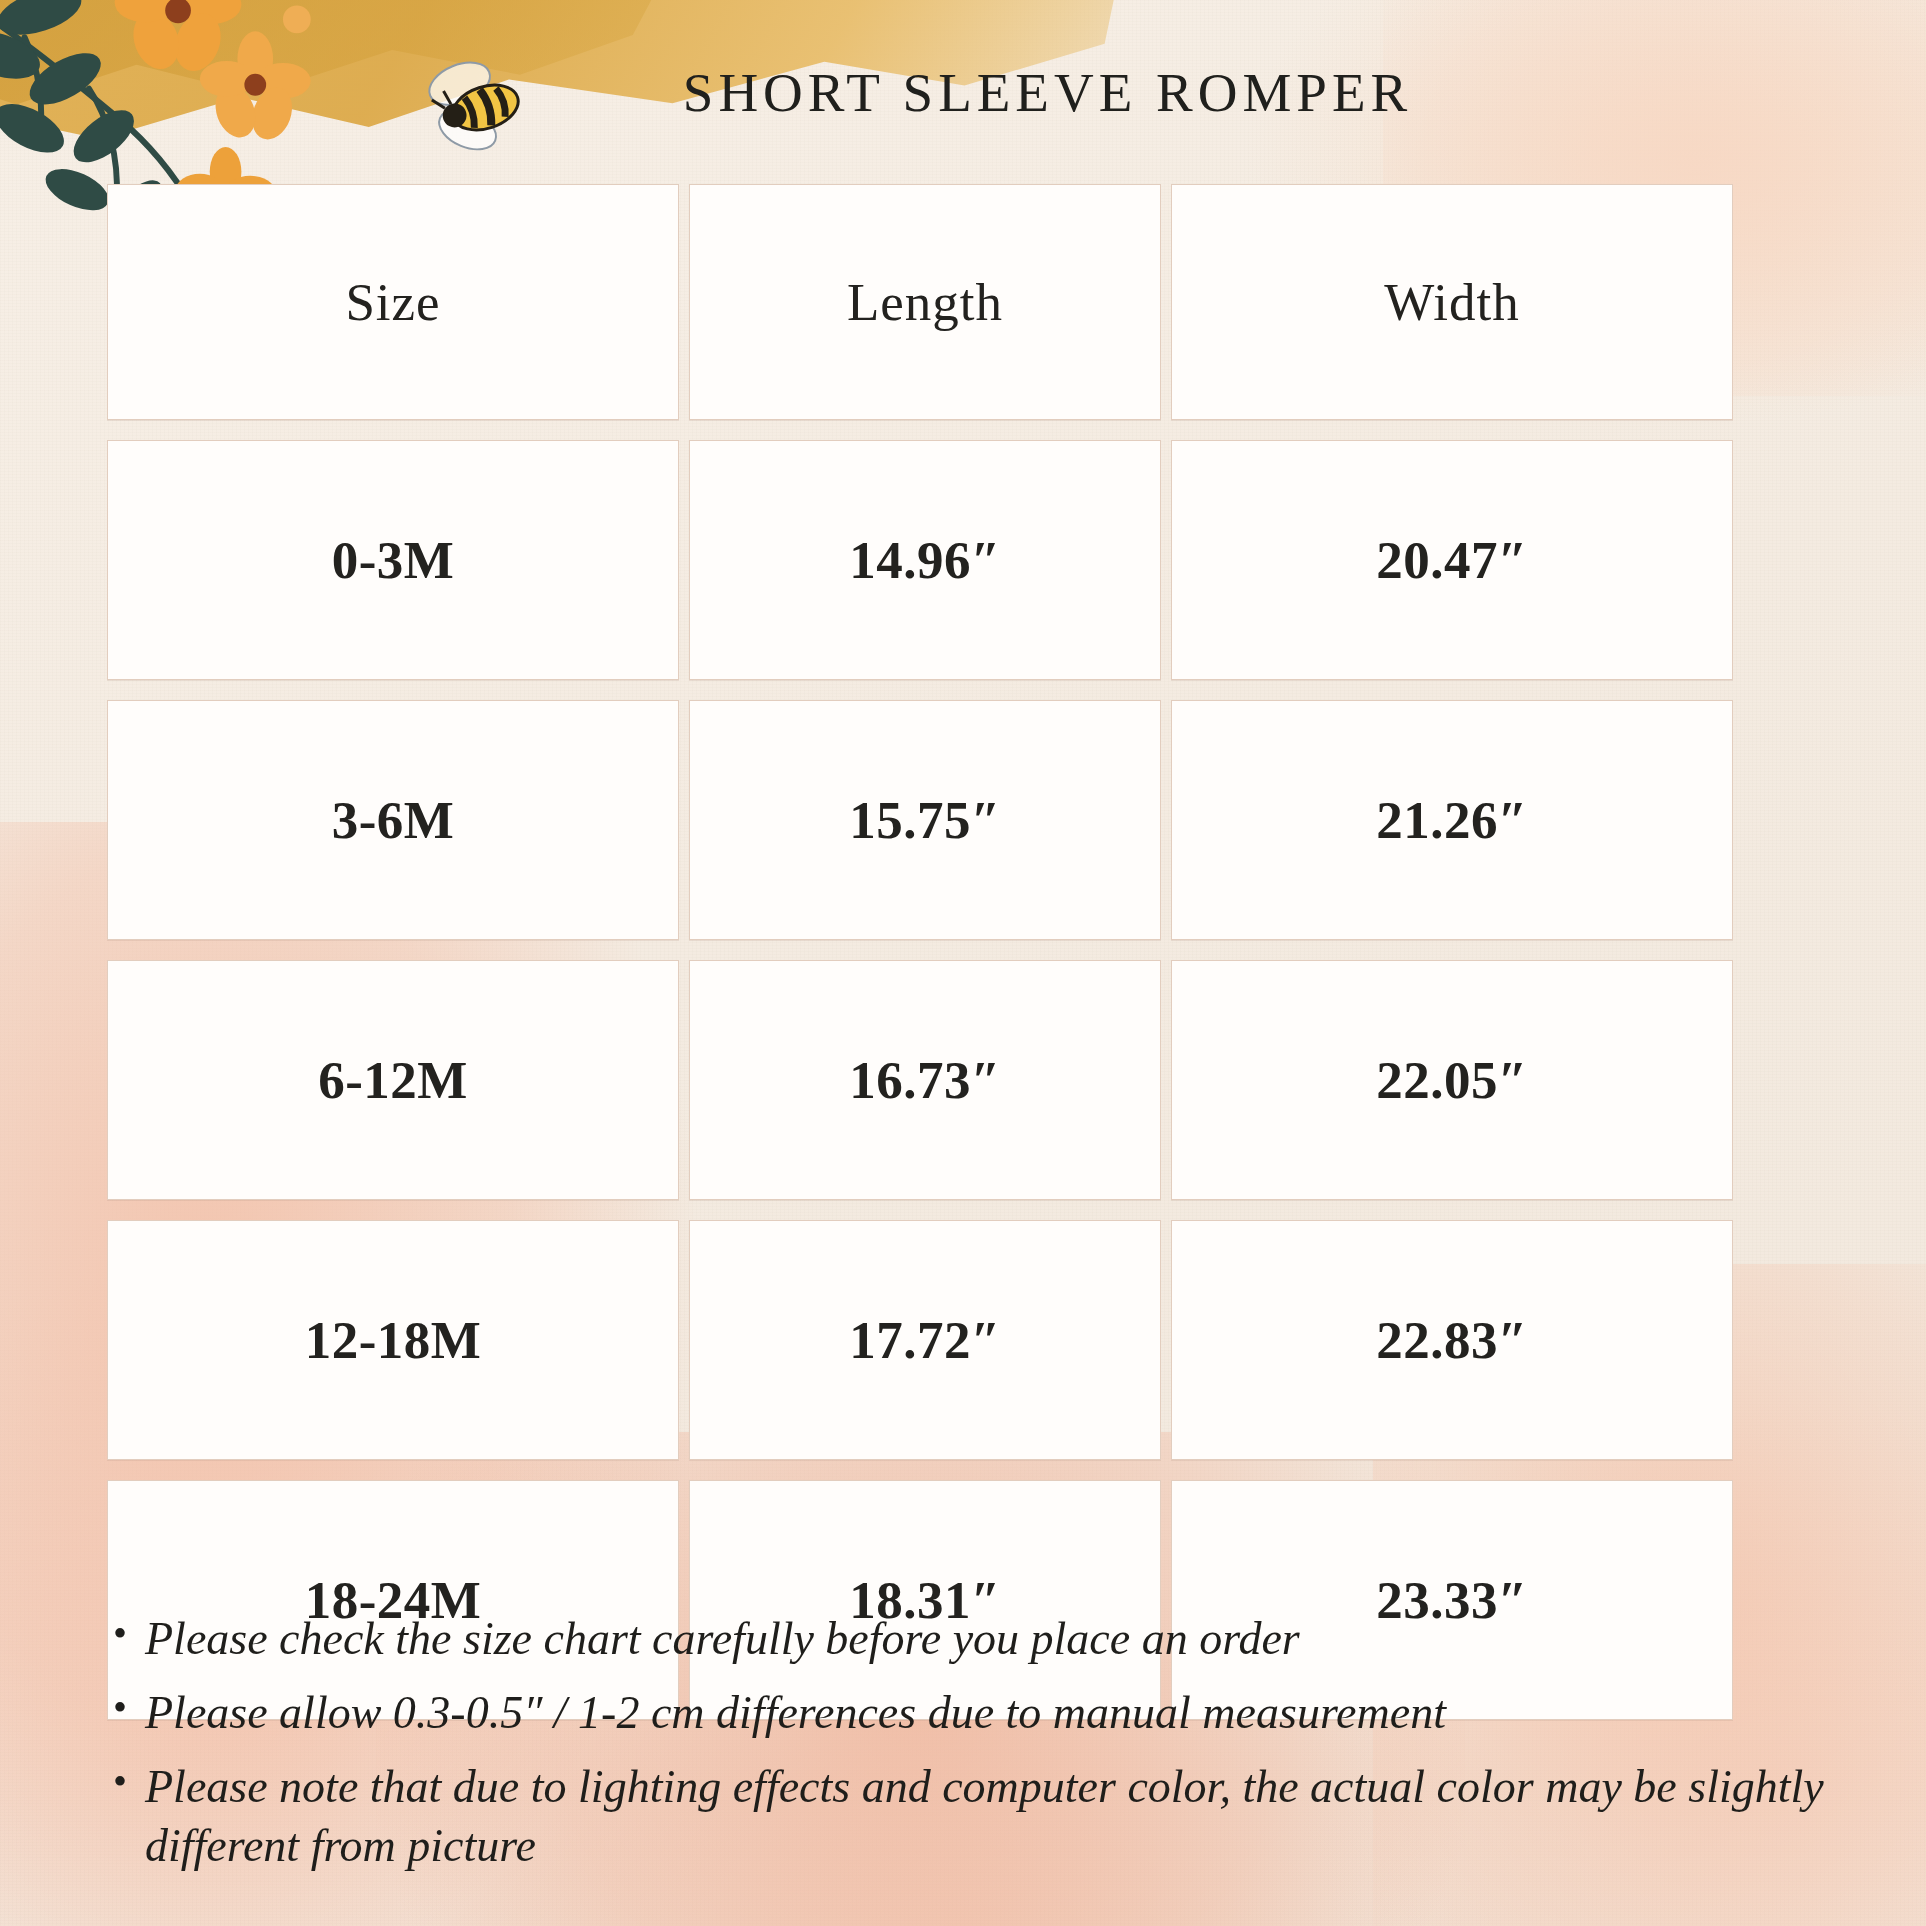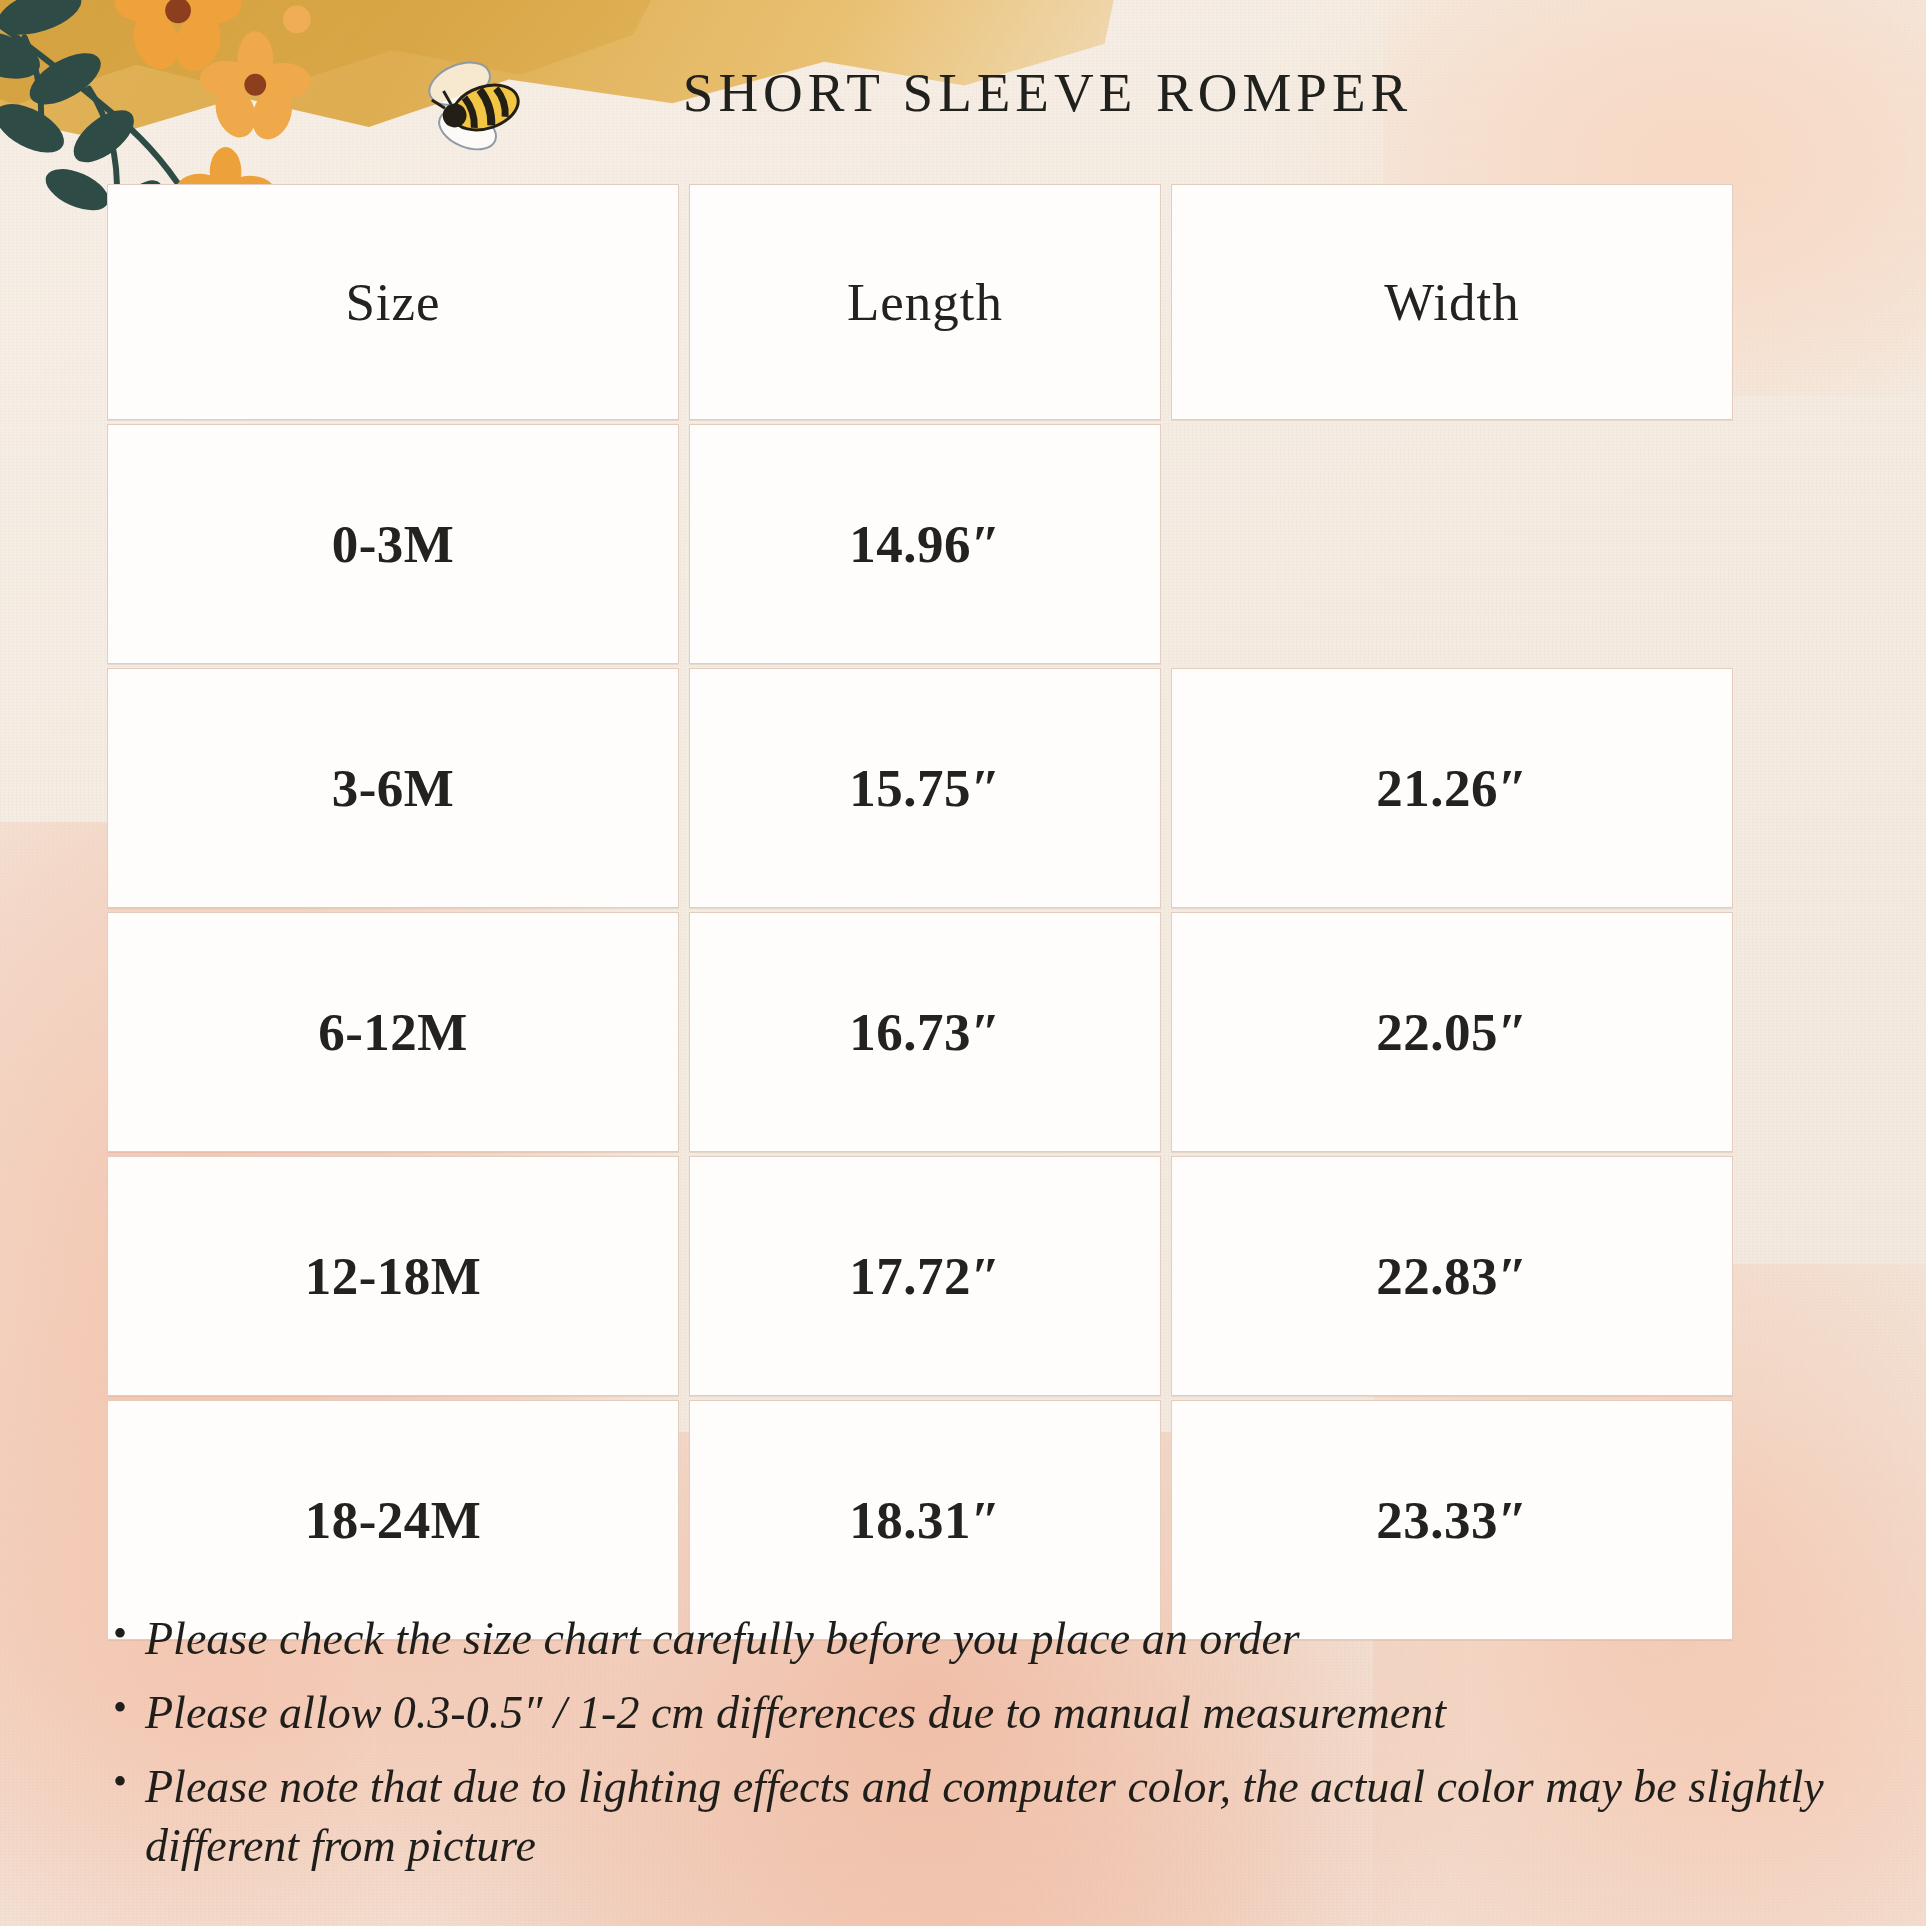--- a/index.html
+++ b/index.html
@@ -93,21 +93,21 @@
     font-weight: 400;
   }
 
   
   .table-wrap {
     position: absolute;
     left: 107px;
     top: 184px;
     width: 1725px;
   }
-  .row { display: flex; gap: 10px; margin-bottom: 4px; }
+  .row { display: flex; gap: 10px; margin-bottom: 20px; }
   .cell {
     background: #fffdfb;
     border: 1px solid #e2cdbe;
     box-shadow: 0 1px 0 rgba(170,140,120,0.18);
     display: flex;
     align-items: center;
     justify-content: center;
     color: #23221f;
   }
   .col-1 { width: 572px; }
@@ -231,20 +231,21 @@
 <div class="table-wrap">
   <div class="row head">
     <div class="cell col-1">Size</div>
     <div class="cell col-2">Length</div>
     <div class="cell col-3">Width</div>
   </div>
 
   <div class="row body">
     <div class="cell col-1">0-3M</div>
     <div class="cell col-2">14.96″</div>
+    <div class="cell col-3">20.47″</div>
   </div>
 
   <div class="row body">
     <div class="cell col-1">3-6M</div>
     <div class="cell col-2">15.75″</div>
     <div class="cell col-3">21.26″</div>
   </div>
 
   <div class="row body">
     <div class="cell col-1">6-12M</div>

